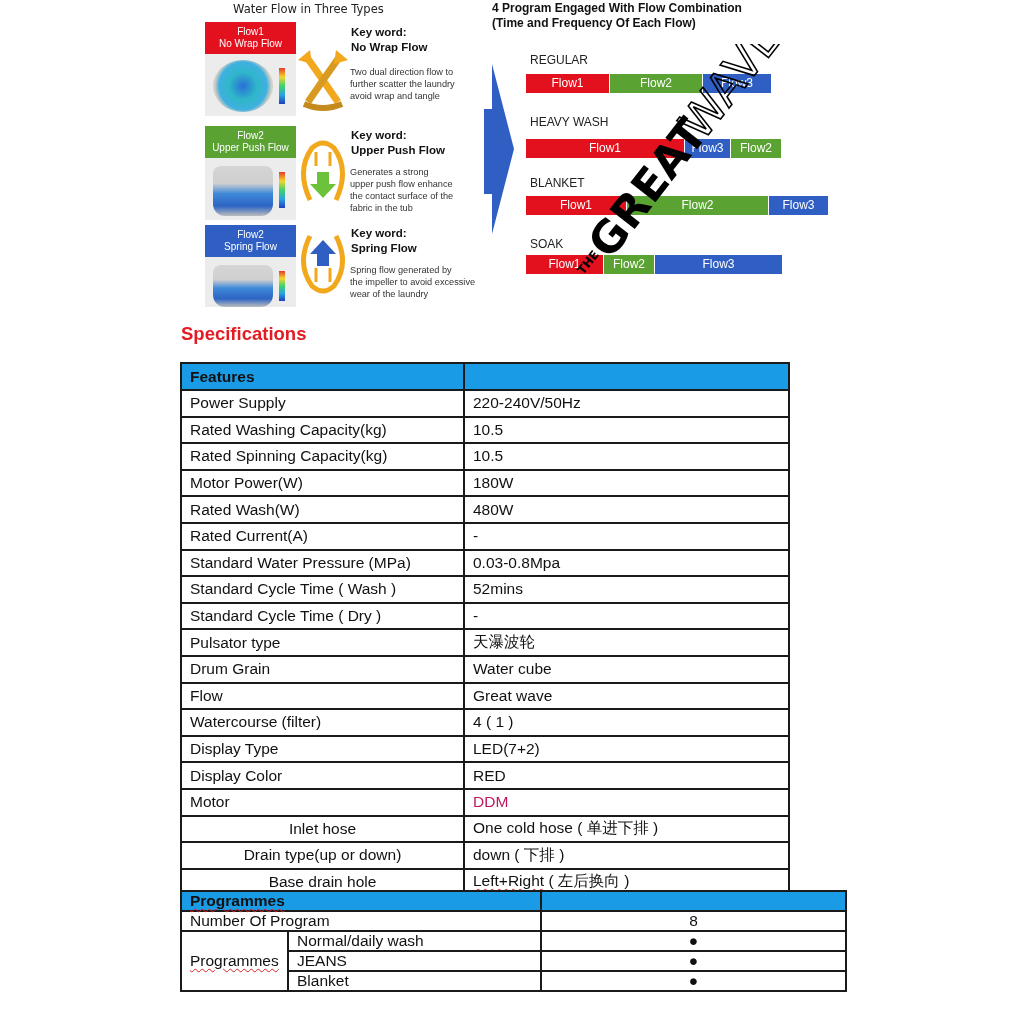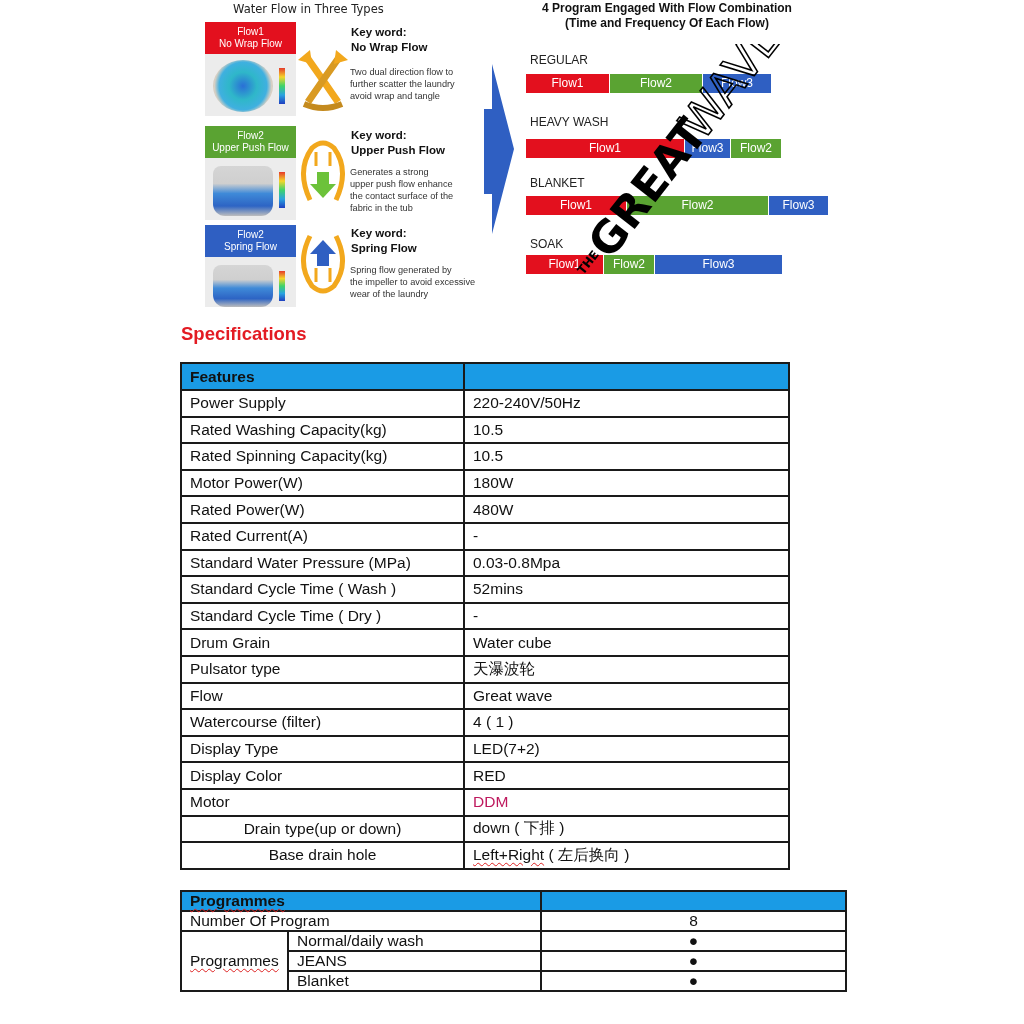--- a/index.html
+++ b/index.html
@@ -20,21 +20,21 @@
   .flow-img .scale { position: absolute; left: 74px; top: 14px; width: 6px; height: 36px;
                    background: linear-gradient(#e53b2b, #f5d52a, #3ed36a, #2aa3e0, #1f3fc0); }
   .kw { left: 351px; font-size: 11.5px; font-weight: bold; line-height: 15px; font-family: "Liberation Sans", sans-serif; }
   .kw-desc { left: 350px; font-size: 9.2px; line-height: 12px; color: #333; width: 145px; font-family: "Liberation Sans", sans-serif; }
   .flow-icon { left: 298px; width: 50px; height: 64px; }
 
   
   .big-arrow { left: 484px; top: 64px; width: 30px; height: 170px; }
 
   
-  .pc-title { left: 492px; top: 1px; width: 350px; text-align: center; font-size: 12px; font-weight: bold; line-height: 15px;
+  .pc-title { left: 492px; top: 1px; width: 350px; font-size: 12px; font-weight: bold; line-height: 15px;
               font-family: "Liberation Sans", sans-serif; }
   .prog-label { left: 530px; font-size: 12px; color: #222; font-family: "Liberation Sans", sans-serif; }
   .prog-bar { left: 526px; height: 19px; display: flex; }
   .seg { height: 19px; color: #fff; font-size: 12px; line-height: 19px; text-align: center; font-family: "Liberation Sans", sans-serif; }
 
   .watermark { left: 548px; top: 44px; width: 300px; height: 260px; pointer-events: none; }
 
   
   .spec-title { left: 181px; top: 323px; color: #e31b23; font-size: 18.5px; font-weight: bold; font-family: "Liberation Sans", sans-serif; }
   table { border-collapse: collapse; position: absolute; font-family: "Liberation Sans", sans-serif; }
@@ -201,66 +201,70 @@
       </tr>
       <tr>
         <td class="k">Rated Spinning Capacity(kg)</td>
         <td class="v">10.5</td>
       </tr>
       <tr>
         <td class="k">Motor Power(W)</td>
         <td class="v">180W</td>
       </tr>
       <tr>
-        <td class="k">Rated Power(W)</td>
+        <td class="k">Rated Wash(W)</td>
         <td class="v">480W</td>
       </tr>
       <tr>
         <td class="k">Rated Current(A)</td>
         <td class="v">-</td>
       </tr>
       <tr>
         <td class="k">Standard Water Pressure (MPa)</td>
         <td class="v">0.03-0.8Mpa</td>
       </tr>
       <tr>
         <td class="k">Standard Cycle Time ( Wash )</td>
         <td class="v">52mins</td>
       </tr>
       <tr>
         <td class="k">Standard Cycle Time ( Dry )</td>
         <td class="v">-</td>
       </tr>
       <tr>
+        <td class="k">Pulsator type</td>
+        <td class="v">天瀑波轮</td>
+      </tr>
+      <tr>
         <td class="k">Drum Grain</td>
         <td class="v">Water cube</td>
       </tr>
       <tr>
-        <td class="k">Pulsator type</td>
-        <td class="v">天瀑波轮</td>
-      </tr>
-      <tr>
         <td class="k">Flow</td>
         <td class="v">Great wave</td>
       </tr>
       <tr>
         <td class="k">Watercourse (filter)</td>
         <td class="v">4 ( 1 )</td>
       </tr>
       <tr>
         <td class="k">Display Type</td>
         <td class="v">LED(7+2)</td>
       </tr>
       <tr>
         <td class="k">Display Color</td>
         <td class="v">RED</td>
       </tr>
       <tr>
         <td class="k">Motor</td>
         <td class="v" style="color: #be185d;">DDM</td>
+      </tr>
+      <tr>
+        <td class="k center">Inlet hose</td>
+        <td class="v">One cold hose ( 单进下排 )</td>
       </tr>
       <tr>
         <td class="k center">Drain type(up or down)</td>
         <td class="v">down ( 下排 )</td>
       </tr>
       <tr>
         <td class="k center">Base drain hole</td>
         <td class="v"><span class="squig">Left+Right</span><span style="white-space: pre;"> ( 左后换向 )</span></td>
       </tr>
     </tbody>

